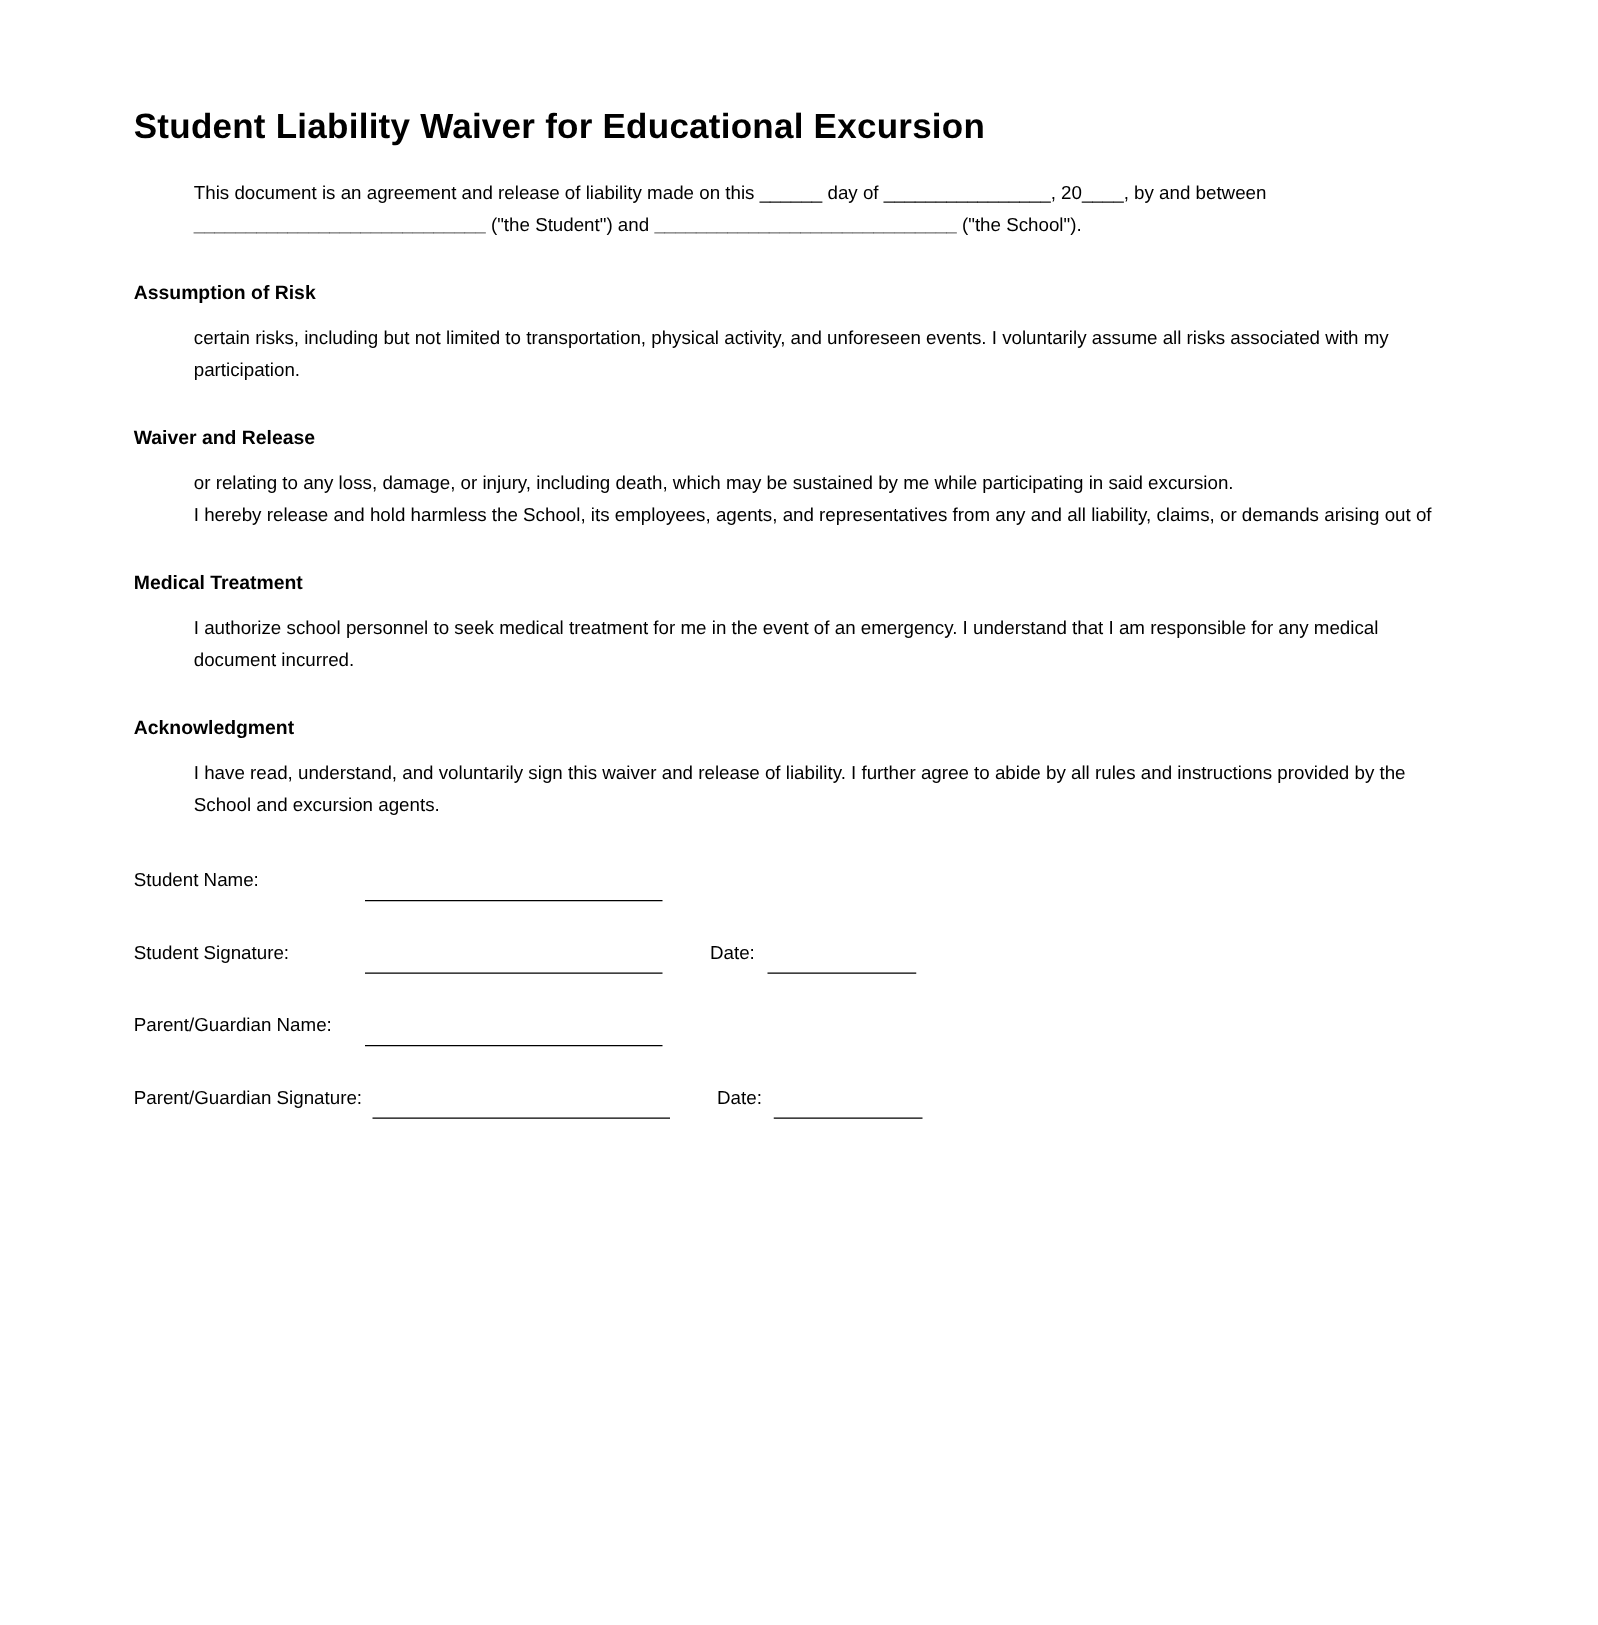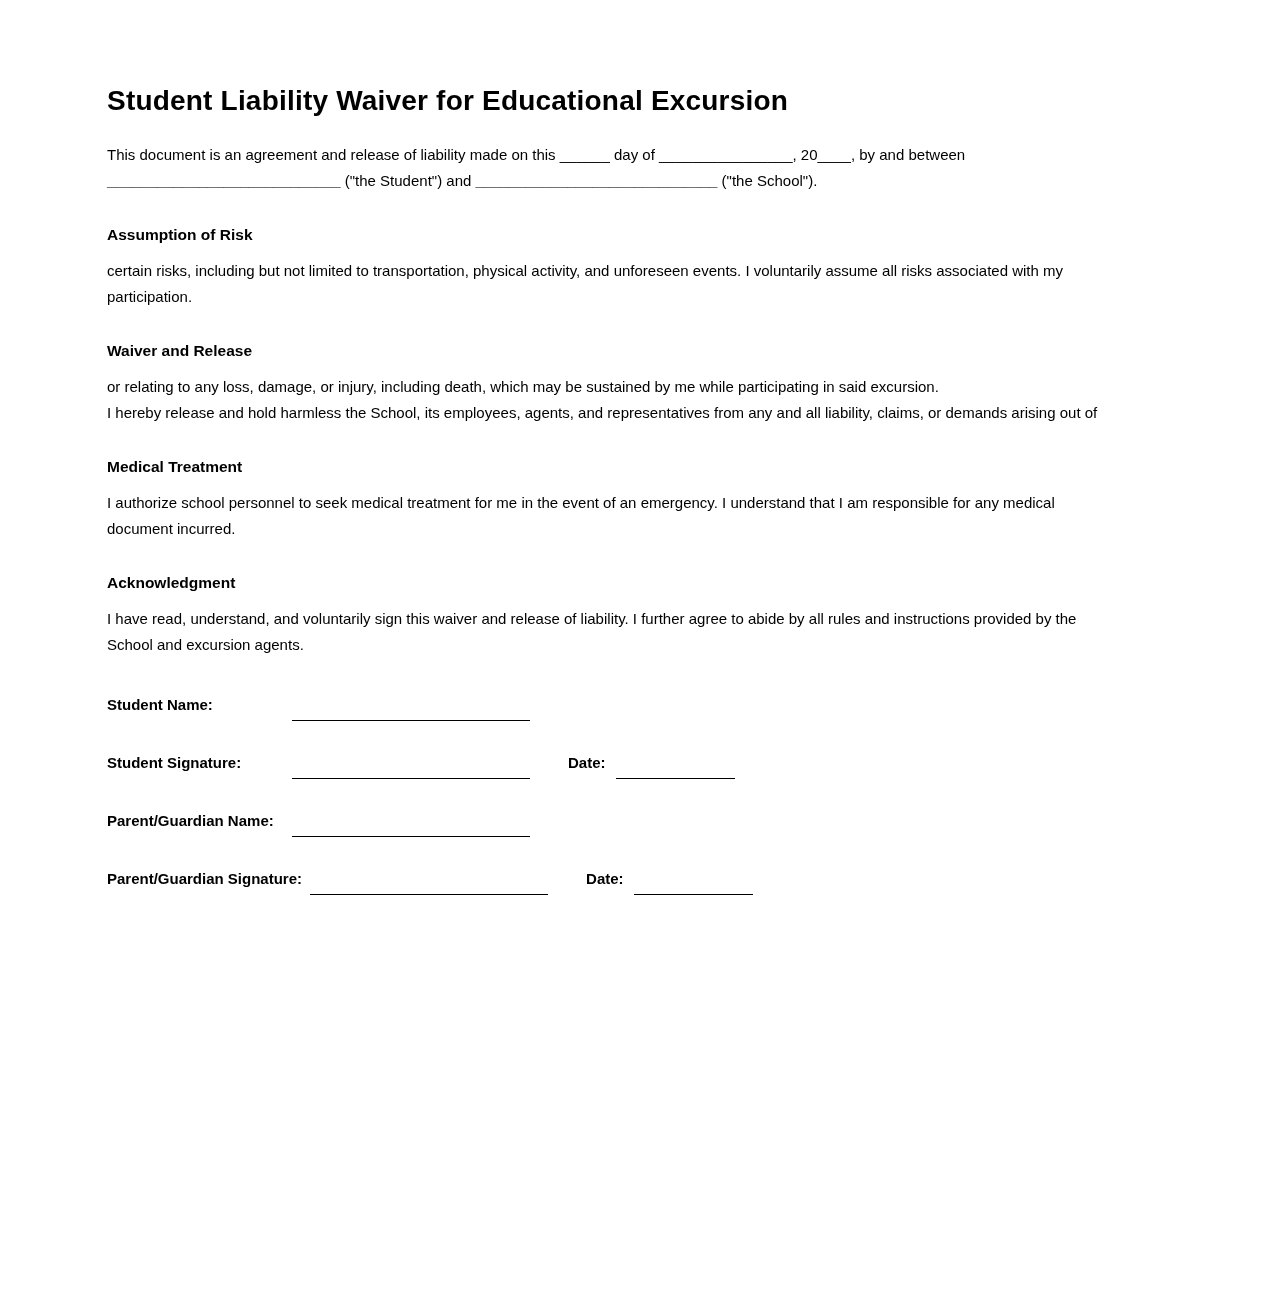--- a/index.html
+++ b/index.html
@@ -32,27 +32,27 @@
     line-height: 20px;
     font-weight: 700;
     margin: 31px 0 13px 0;
   }
   .para {
     font-size: 15px;
   }
   .doc-line {
     line-height: 26px;
     white-space: pre;
+    margin-left: 48px;
   }
   .seg { font-weight: 400; }
   .seg.b { font-weight: 700; }
   .signature-block {
     margin-top: 37px;
     font-size: 15px;
-    font-weight: bold;
   }
   .sig-row {
     display: flex;
     align-items: flex-start;
     margin-bottom: 32px;
   }
   .sig-row:last-child { margin-bottom: 0; }
   .sig-label {
     display: block;
     line-height: 20px;

